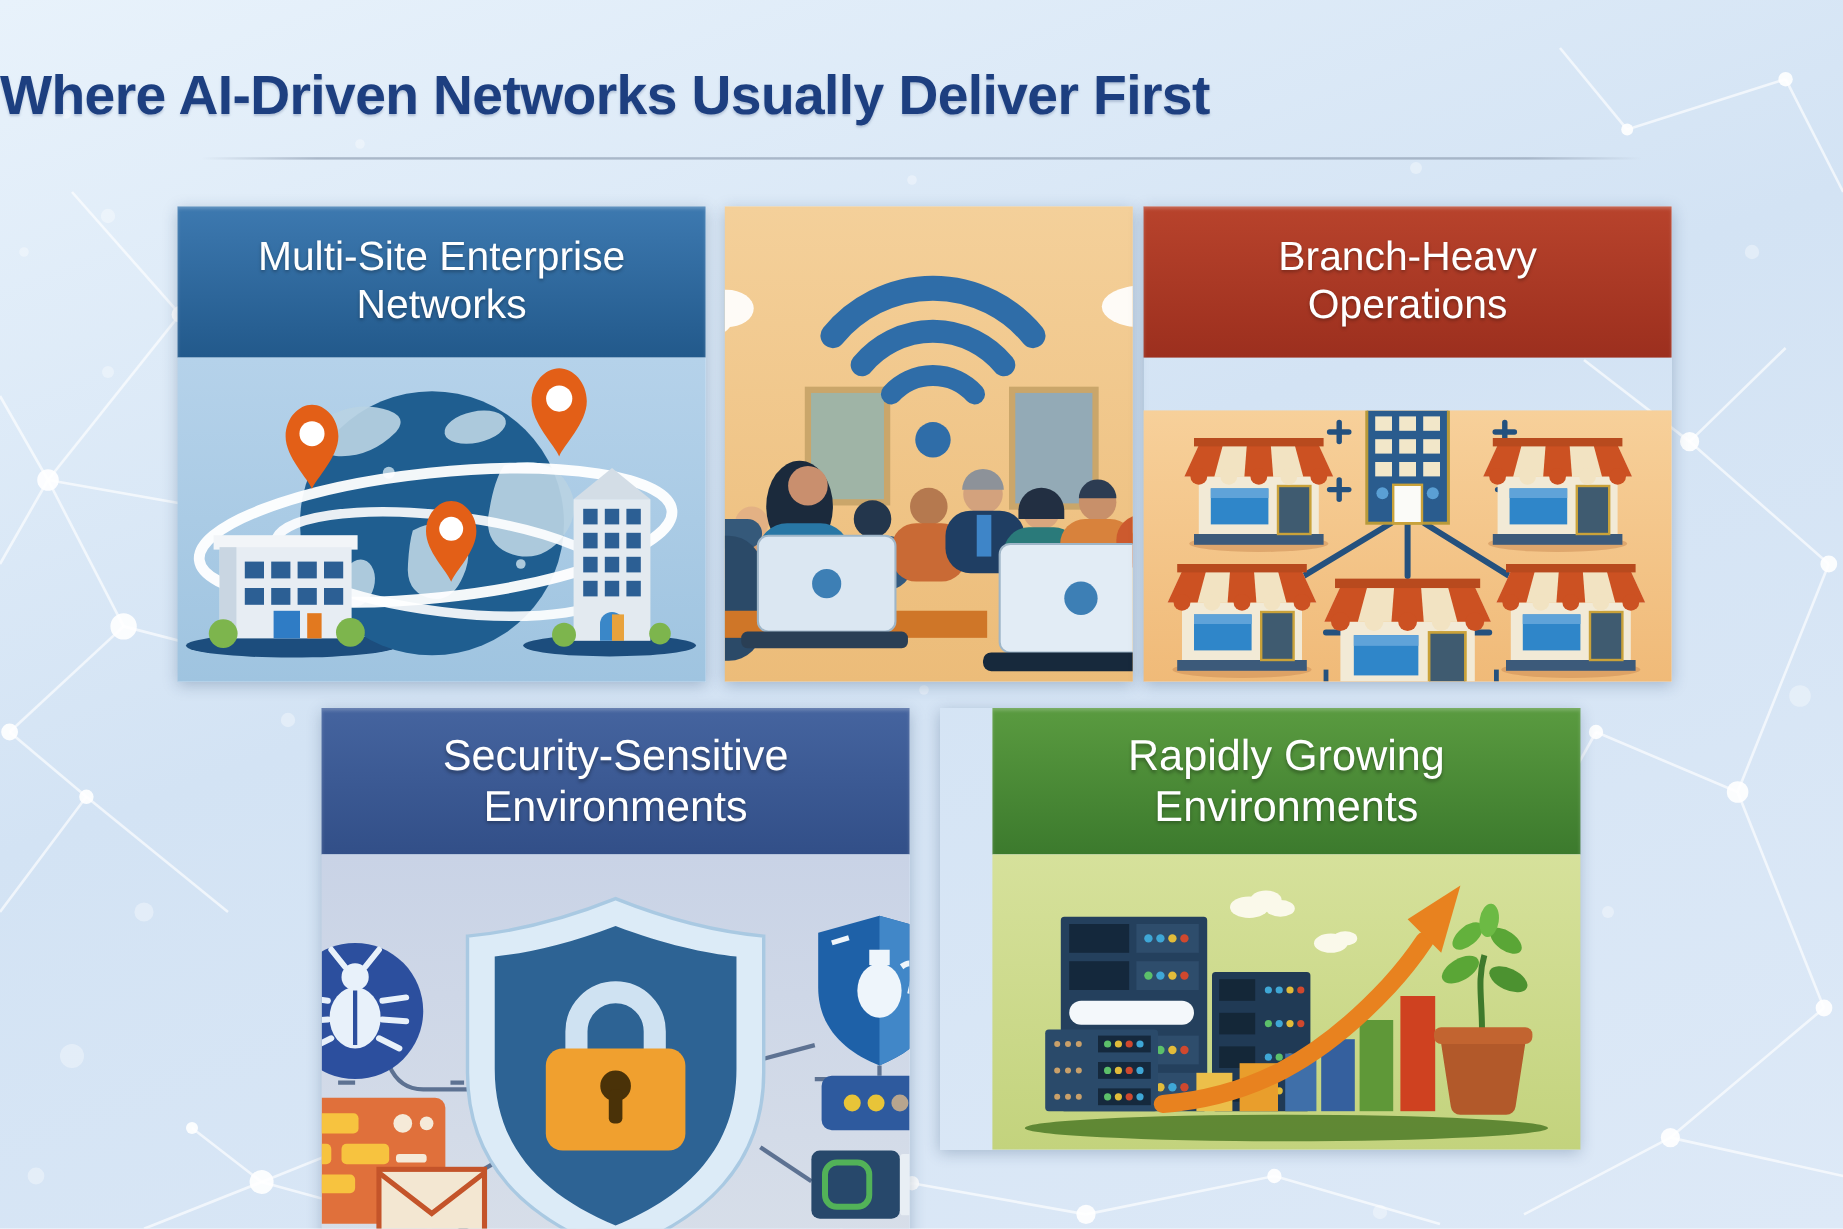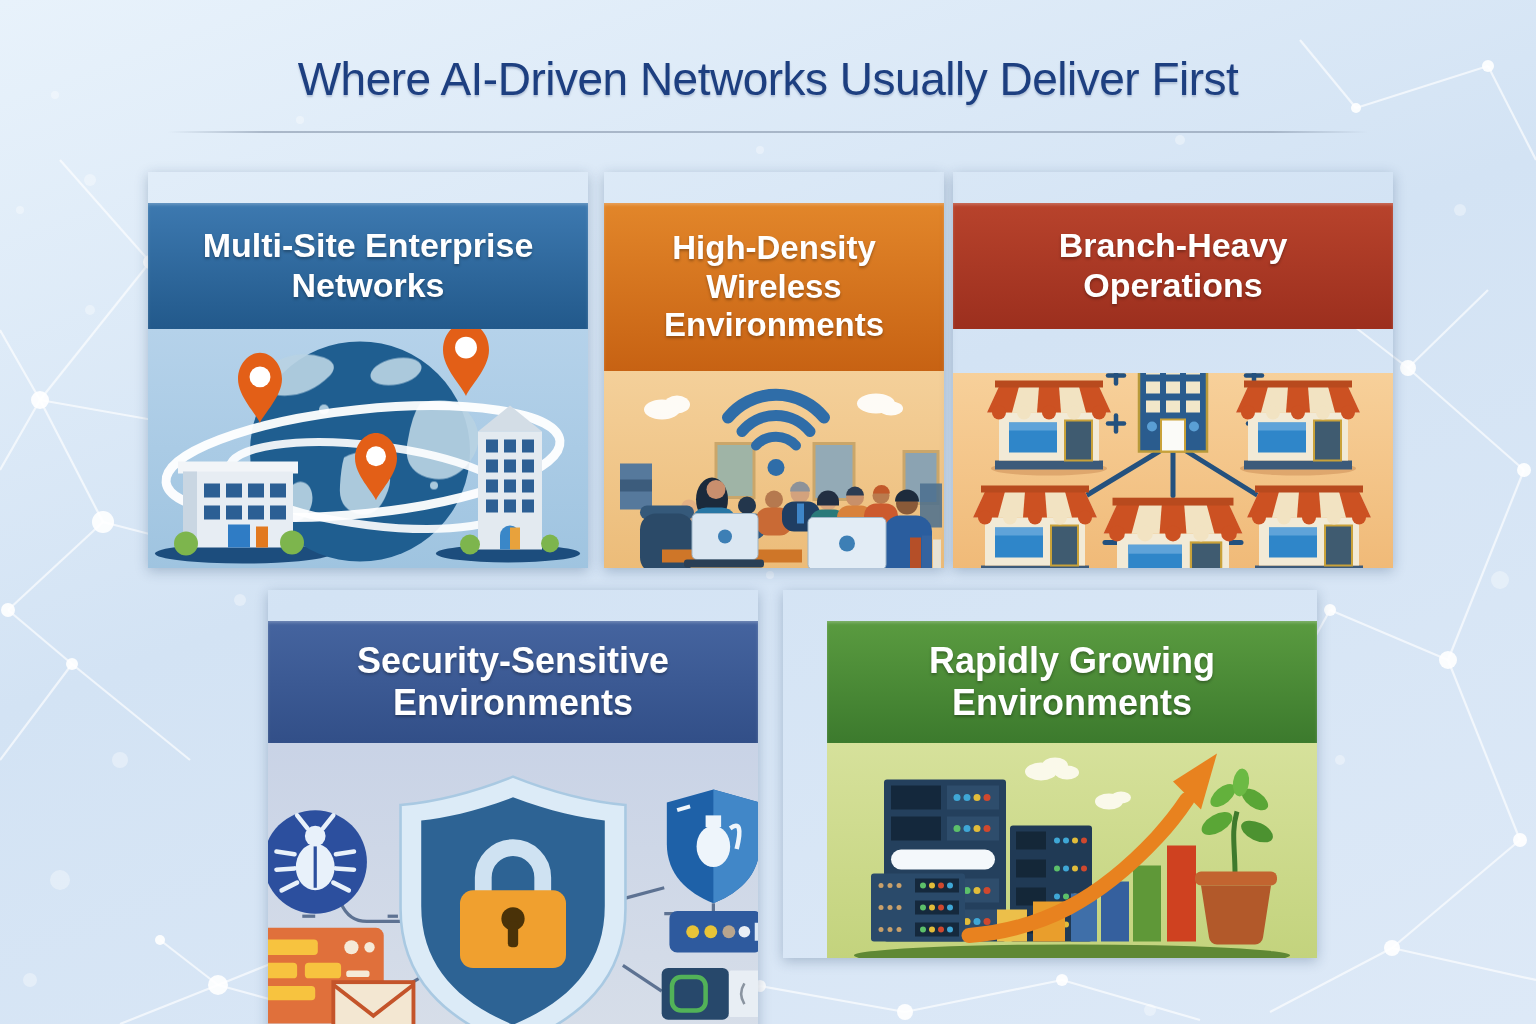--- a/index.html
+++ b/index.html
@@ -1,35 +1,35 @@
 <!DOCTYPE html>
 <html><head>
 <meta charset="utf-8">
 <style>
   html,body{margin:0;padding:0;}
   body{font-family:"Liberation Sans","DejaVu Sans",sans-serif;}
   .page{position:relative;width:1536px;height:1024px;overflow:hidden;
         background:linear-gradient(160deg,#e8f2fb 0%,#d3e3f4 45%,#dde9f7 100%);}
   .plexus{position:absolute;left:0;top:0;width:1536px;height:1024px;}
-  .page-title{position:absolute;top:52px;left:0;right:0;margin:0;text-align:center;
-        font-size:46px;font-weight:400;letter-spacing:-0.5px;color:#1d3f80;
+  .page-title{position:absolute;top:52px;left:0;right:0;margin:0;
+        font-size:46px;font-weight:700;letter-spacing:-0.5px;color:#1d3f80;
         text-shadow:0 2px 2px rgba(110,130,165,.4);}
   .divider{position:absolute;top:131px;left:168px;width:1200px;height:2px;
         background:linear-gradient(90deg,rgba(140,155,175,0),rgba(140,155,175,.65) 8%,
                    rgba(140,155,175,.65) 92%,rgba(140,155,175,0));}
   .card{position:absolute;display:flex;flex-direction:column;
         box-shadow:0 3px 12px rgba(30,60,100,.28);}
   .c1{left:148px;top:172px;width:440px;height:396px;}
   .c2{left:604px;top:172px;width:340px;height:396px;}
   .c3{left:953px;top:172px;width:440px;height:396px;gap:44px;}
   .c4{left:268px;top:590px;width:490px;height:471px;}
   .c5{left:783px;top:590px;width:490px;height:368px;padding-left:44px;}
   .card-header{flex:none;display:flex;align-items:center;justify-content:flex-end;
-        text-align:center;color:#fff;font-weight:700;line-height:1.17;
-        text-shadow:0 2px 3px rgba(0,0,0,.3);box-shadow:inset 0 2px 3px rgba(255,255,255,.22);margin-top:31px;}
+        text-align:center;color:#fff;font-weight:400;line-height:1.17;
+        text-shadow:0 2px 3px rgba(0,0,0,.3);box-shadow:inset 0 2px 3px rgba(255,255,255,.22);}
   .c1 .card-header{height:126px;font-size:34px;padding:0 28px;}
   .c2 .card-header{height:168px;font-size:33px;padding:0 24px;}
   .c3 .card-header{height:126px;font-size:34px;padding:0 44px;}
   .c4 .card-header{height:122px;font-size:36px;padding:0 30px;}
   .c5 .card-header{height:122px;font-size:36px;padding:0 30px;}
   .card-body{flex:1;position:relative;overflow:hidden;}
   .illust{position:absolute;left:0;top:0;width:100%;height:100%;display:block;}
 </style>
 </head>
 <body>
@@ -198,23 +198,20 @@
           <g transform="translate(228,170) scale(1.05)">
             <path d="M0,16 C-3,8 -20,-8 -20,-24 C-20,-38 -10,-48 0,-48 C10,-48 20,-38 20,-24 C20,-8 3,8 0,16 Z"></path>
             <circle cx="0" cy="-26" r="9.5" fill="#ffffff"></circle>
           </g>
         </g>
       </svg>
     </div>
   </div>
 
   <div class="card c2">
-    <div class="card-header" style="background: linear-gradient(rgb(226, 134, 42), rgb(199, 98, 19));">
-      <span>High-Density Wireless Environments</span>
-    </div>
     <div class="card-body" style="background: linear-gradient(rgb(244, 208, 154), rgb(236, 188, 121));">
       <svg class="illust" viewBox="0 0 340 228" preserveAspectRatio="xMidYMid slice">
         <g>
           <rect x="112" y="88" width="38" height="54" fill="#9fb4a6" stroke="#caa66a" stroke-width="3"></rect>
           <rect x="210" y="88" width="40" height="56" fill="#93aab6" stroke="#caa66a" stroke-width="3"></rect>
           <rect x="16" y="108" width="32" height="46" fill="#56799c"></rect>
           <rect x="16" y="124" width="32" height="12" fill="#3c5c7c"></rect>
           <rect x="300" y="96" width="34" height="52" fill="#8ba3b2" stroke="#caa66a" stroke-width="3"></rect>
           <rect x="316" y="128" width="22" height="44" fill="#4a6e8e" opacity="0.85"></rect>
         </g>

